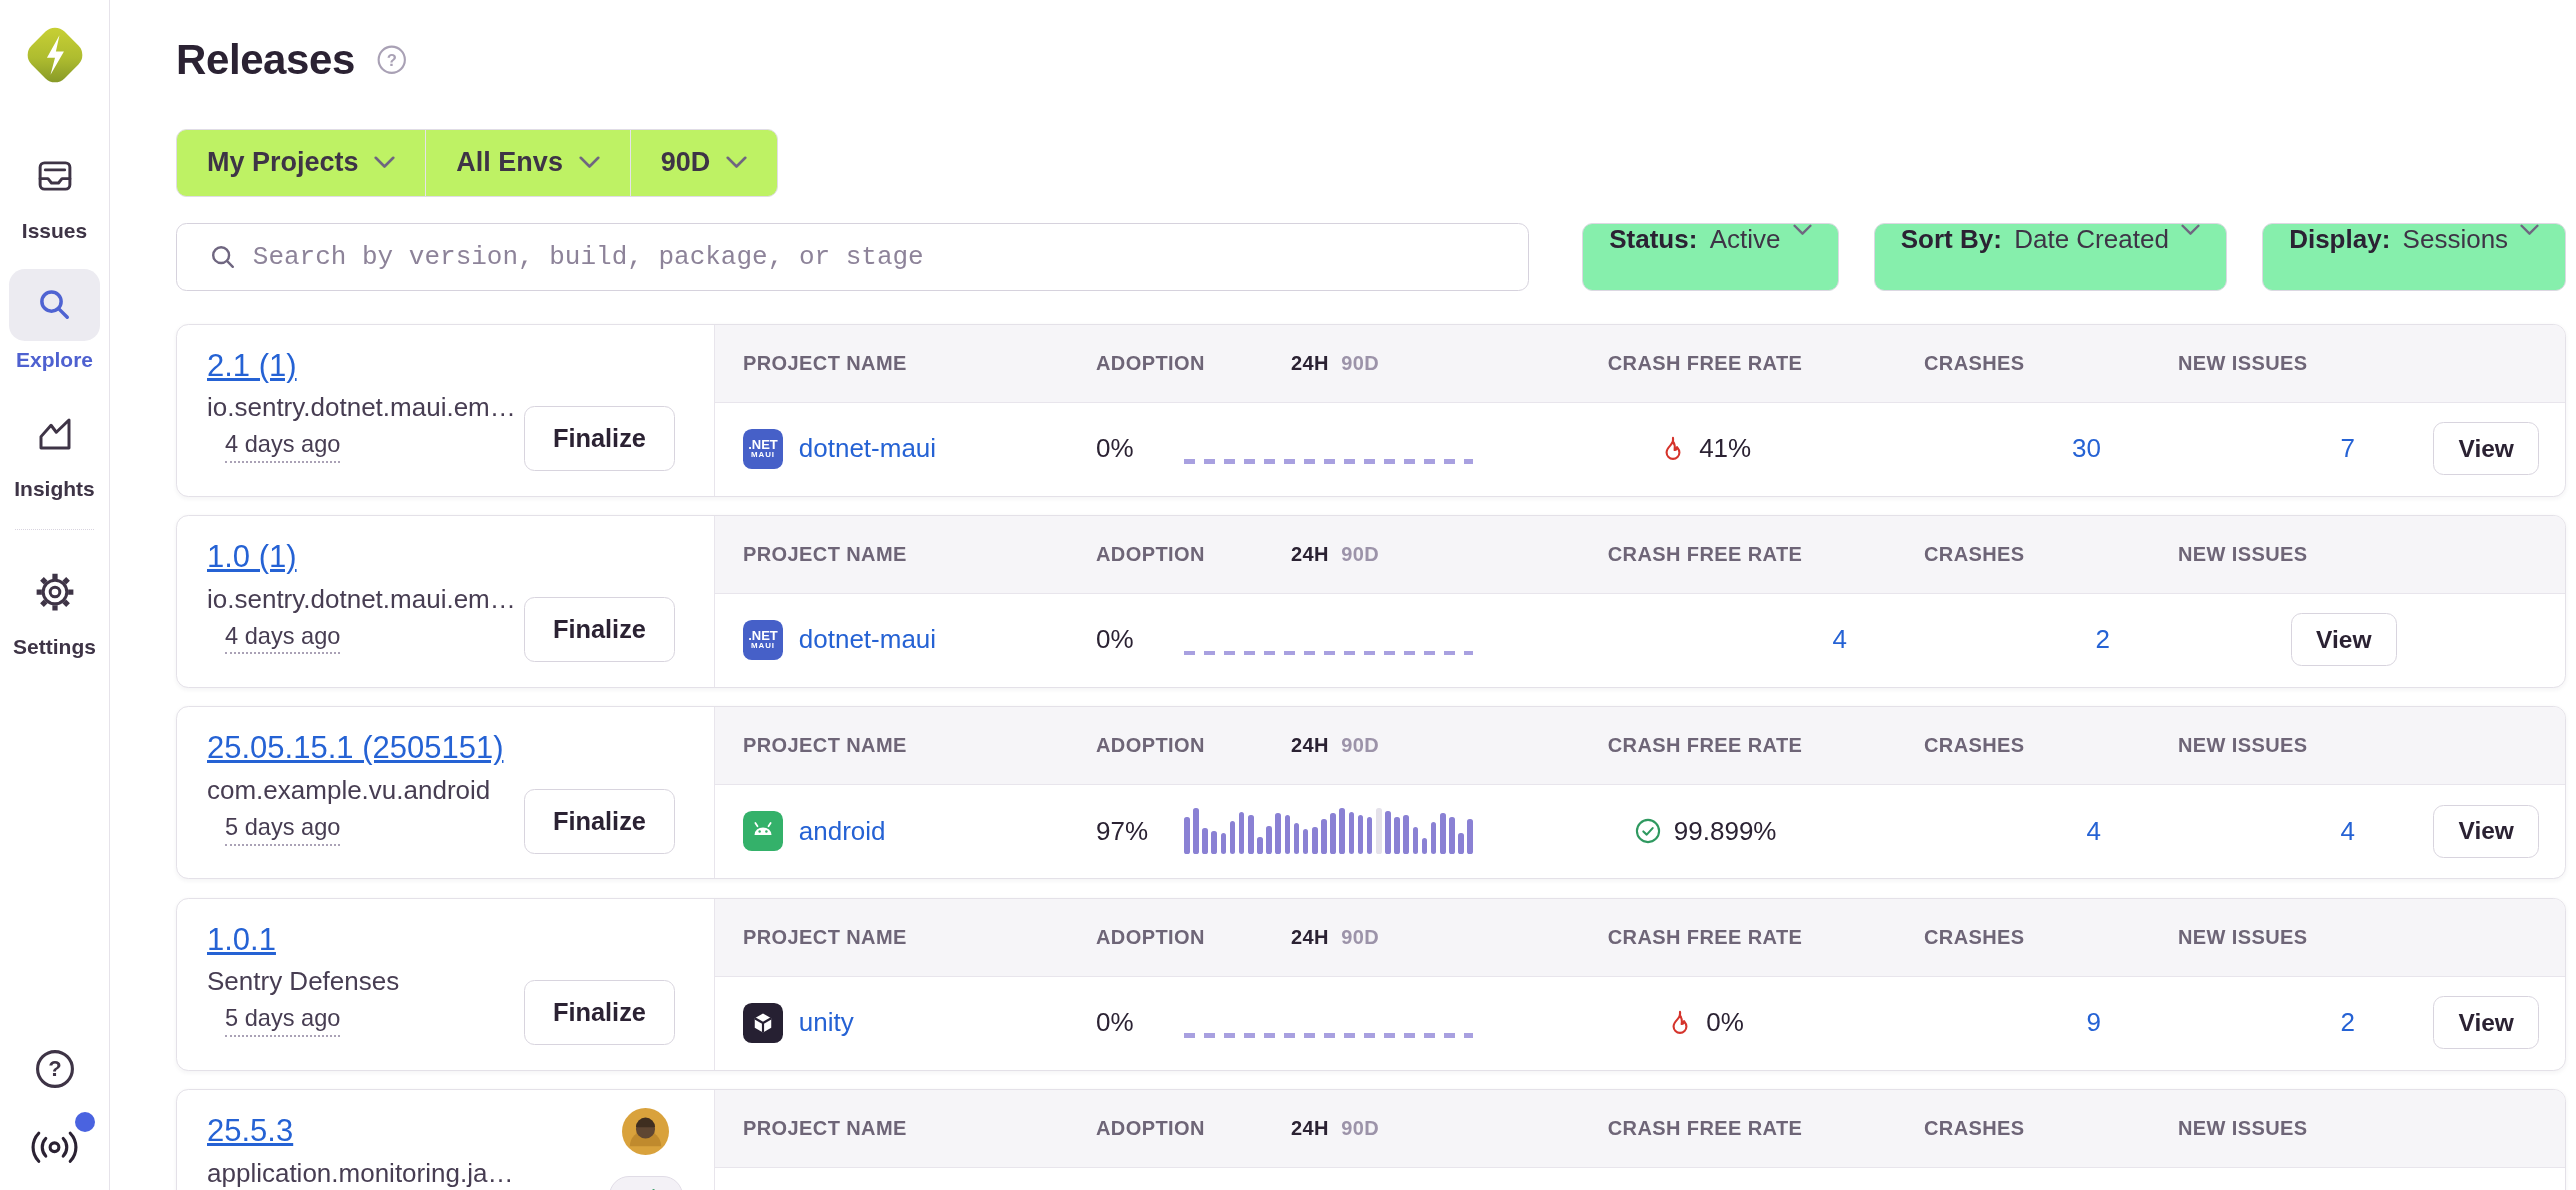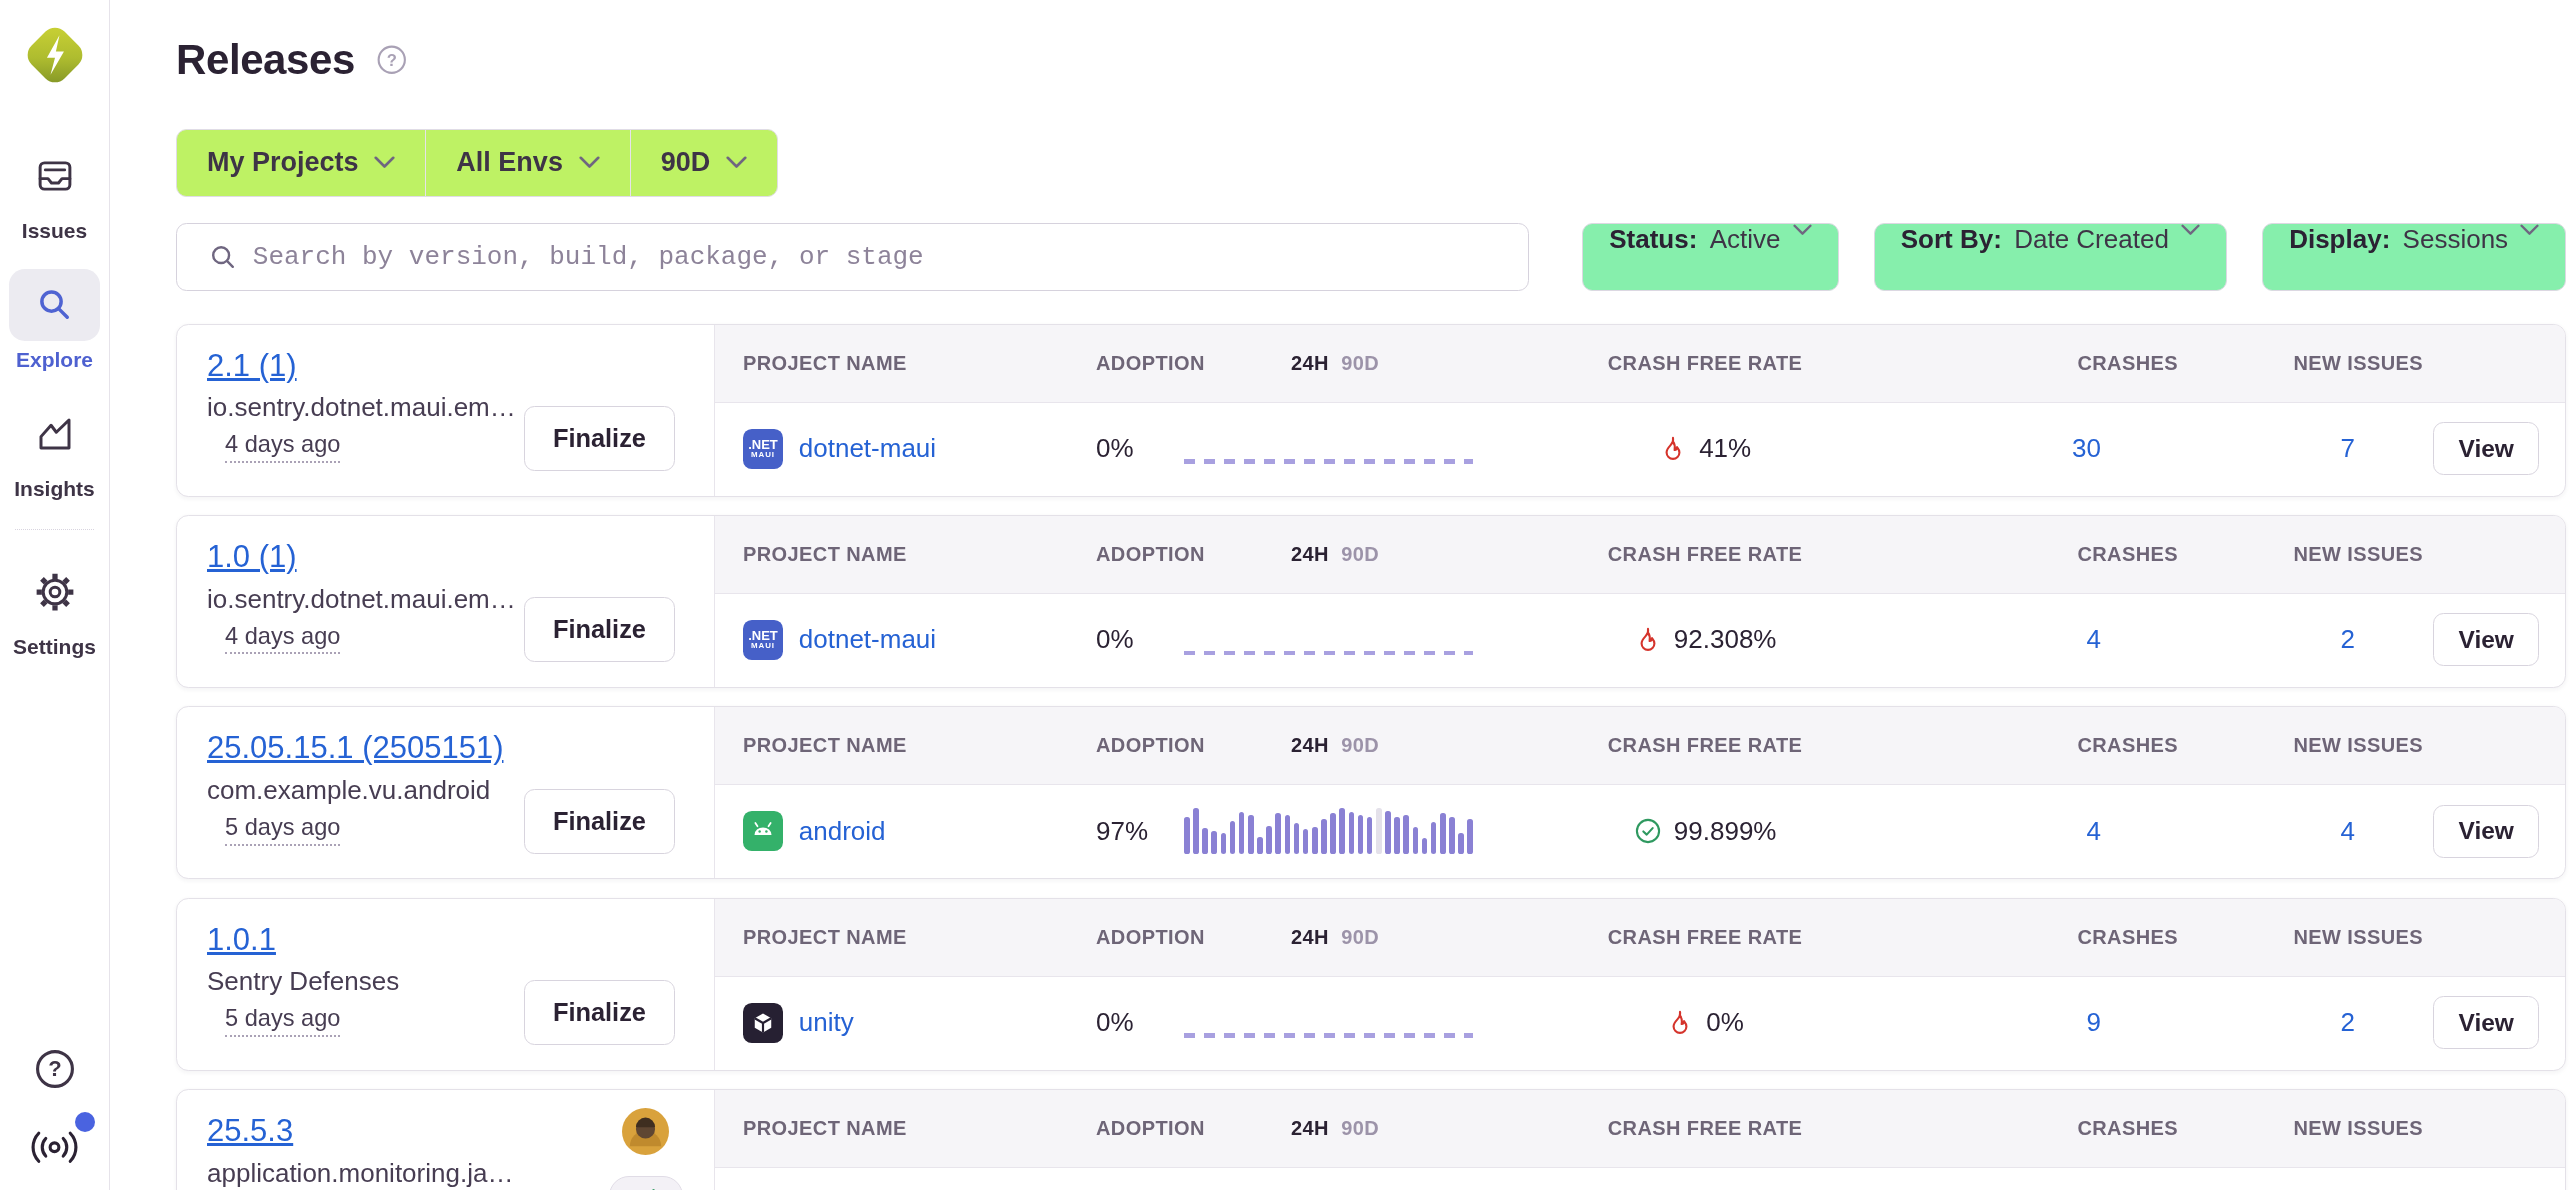--- a/index.html
+++ b/index.html
@@ -60,21 +60,21 @@
 
   .thead, .trow { display:grid; grid-template-columns:381px 88px 302px 438px 254px 245px 1fr; align-items:center; }
   .thead { height:78px; background:#f6f5f8; border-bottom:1.8px solid #e8e5ec;
            font-size:20px; font-weight:bold; color:#6e6577; letter-spacing:0.4px; }
   .trow { height:92px; font-size:26px; }
   .th-project, .td-project { padding-left:28px; }
   .th-chart { text-align:center; }
   .th-chart .h24 { color:#2b2233; margin-right:12.3px; }
   .th-chart .h90 { color:#9c93a9; }
   .th-cfr { text-align:center; }
-  .th-crashes, .th-new { text-align:right; }
+  .th-crashes, .th-new { text-align:left; }
   .td-project { display:flex; align-items:center; gap:15.8px; color:#2562d4; cursor:pointer; }
   .proj-icon { width:40px; height:40px; border-radius:8.8px; flex:none; display:flex; flex-direction:column;
                align-items:center; justify-content:center; }
   .proj-icon.dotnet { background:#4660c8; color:#fff; font-weight:bold; line-height:1; }
   .proj-icon.dotnet .l1 { font-size:13px; }
   .proj-icon.dotnet .l2 { font-size:7.9px; letter-spacing:0.9px; }
   .proj-icon.android { background:#34b16a; }
   .proj-icon.unity { background:#262032; }
   .td-adoption { color:#2b2233; }
   .sparkline { width:289px; height:46px; display:flex; align-items:flex-end; gap:3.5px; }
@@ -309,26 +309,20 @@
           <span class="proj-icon dotnet">
               <span class="l1">.NET</span>
               <span class="l2">MAUI</span>
             </span>
           <span>dotnet-maui</span>
         </div>
         <div class="td-adoption">0%</div>
         <div class="td-chart">
             <div class="sparkline flat"></div>
           </div>
-        <div class="td-cfr">
-          <svg viewBox="0 0 24 24" width="28" height="28" fill="none" stroke="#d5342c" stroke-width="1.8" stroke-linejoin="round">
-            <path d="M12 2.5c.6 3.2-.8 4.9-2.4 6.6C8 10.8 6.5 12.4 6.5 15a5.5 5.5 0 0 0 11 0c0-2-1-3.4-2-4.6-.1 1.3-.9 2.3-2.1 2.5.5-2.6.1-5.1-1.4-7.4z"></path>
-          </svg>
-          <span>92.308%</span>
-        </div>
         <div class="td-crashes">4</div>
         <div class="td-new">2</div>
         <div class="td-view">
             <button class="view-btn">View</button>
           </div>
       </div>
     </div>
   </section>
 
   

